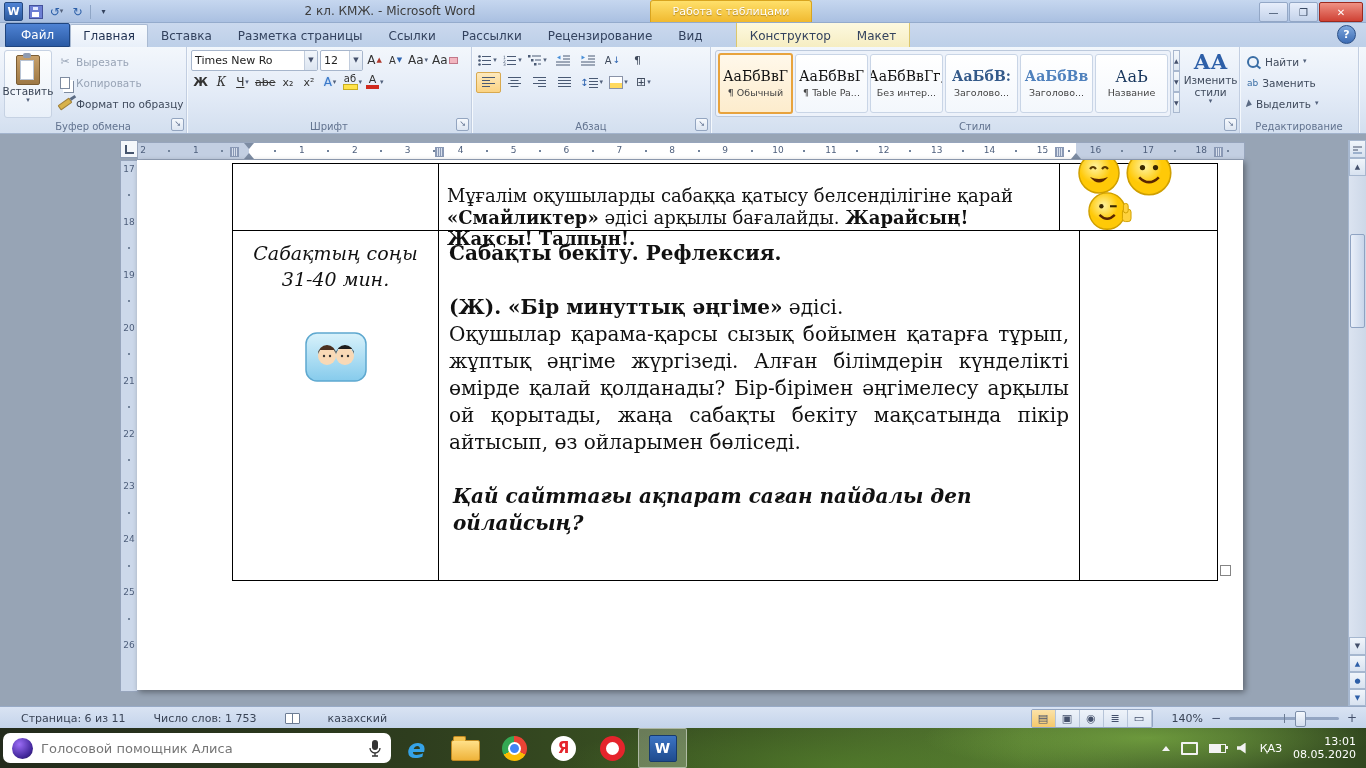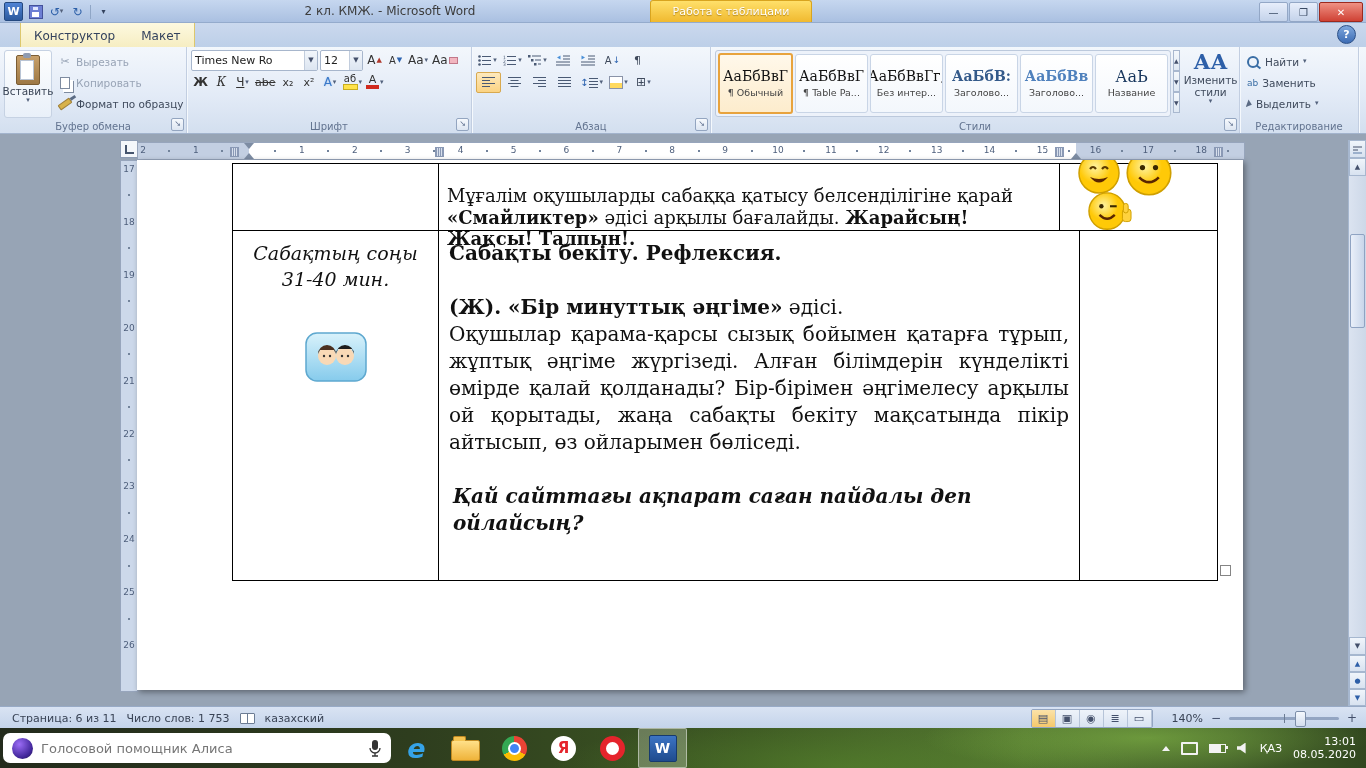--- a/index.html
+++ b/index.html
@@ -121,21 +121,21 @@
 
   
   #vscroll{position:absolute;right:0;top:7px;width:17px;height:566px;display:flex;flex-direction:column;background:linear-gradient(90deg,#dbe3f0,#cdd8e8);border-left:1px solid #a6b7cf}
   .sbb{height:16px;border:1px solid #a6b7cf;background:linear-gradient(#f0f5fb,#d8e2f0);display:flex;align-items:center;justify-content:center;font-size:7px;color:#44506b}
   .sbtrack{flex:1;position:relative}
   .sbthumb{position:absolute;left:1px;right:1px;top:58px;height:92px;background:linear-gradient(90deg,#e9eff9,#c9d6ea);border:1px solid #8fa3c2;border-radius:2px}
   .pgbtn{height:15px;border:1px solid #a6b7cf;background:linear-gradient(#f0f5fb,#d8e2f0);display:flex;align-items:center;justify-content:center;font-size:7px;color:#2d5fa8}
 
   
   #statusbar{position:absolute;left:0;right:0;top:706px;height:22px;background:linear-gradient(#d9e3f3,#c3d3ea);border-top:1px solid #98aac6;display:flex;align-items:center;font-size:11px;color:#394355;z-index:25}
-  .stl{display:flex;align-items:center;gap:10px;padding-left:12px}
+  .stl{display:flex;align-items:center;gap:28px;padding-left:21px}
   .book{width:13px;height:9px;background:#fff;border:1px solid #6c7c94;border-radius:1px;position:relative}
   .book:after{content:"";position:absolute;left:50%;top:0;bottom:0;width:1px;background:#6c7c94}
   .str2{margin-left:auto;display:flex;align-items:center;gap:5px;padding-right:6px}
   .viewbtns{display:flex;border:1px solid #93a5c2;border-radius:2px;overflow:hidden}
   .vbtn{width:23px;height:17px;display:flex;align-items:center;justify-content:center;font-size:11px;color:#44506b;background:linear-gradient(#eef3fa,#d9e3f1);border-right:1px solid #b6c4d8}
   .vbtn.active{background:linear-gradient(#fbe2a9,#f5c96c)}
   .zbtn{width:16px;height:16px;display:flex;align-items:center;justify-content:center;font-size:12px;color:#44506b}
   .zslider{position:relative;width:110px;height:16px}
   .zslider .trk{position:absolute;left:0;right:0;top:7px;height:3px;background:#93a5c2;border-radius:2px}
   .zslider .ctr{position:absolute;left:50%;top:4px;width:1px;height:9px;background:#6c7c94}
@@ -189,20 +189,31 @@
     <div id="wtitle">2 кл. КМЖ.  -  Microsoft Word</div>
     <div id="ctxhdr">Работа с таблицами</div>
     <div class="winbtns">
       <span class="wb">—</span>
       <span class="wb">❐</span>
       <span class="wb close">✕</span>
     </div>
   </div>
 
   <div id="tabsrow">
+    <span style="display:flex;align-items:flex-end">
+
+    <span class="tab file">Файл</span>
+        <span class="tab active">Главная</span>
+        <span class="tab">Вставка</span>
+        <span class="tab">Разметка страницы</span>
+        <span class="tab">Ссылки</span>
+        <span class="tab">Рассылки</span>
+        <span class="tab">Рецензирование</span>
+        <span class="tab">Вид</span>
+      </span>
     <span class="ctxzone">
 
     <span class="tab">Конструктор</span>
         <span class="tab">Макет</span>
       </span>
     <span class="helpbtn">?</span>
   </div>
 
   <div id="ribbon">
 

